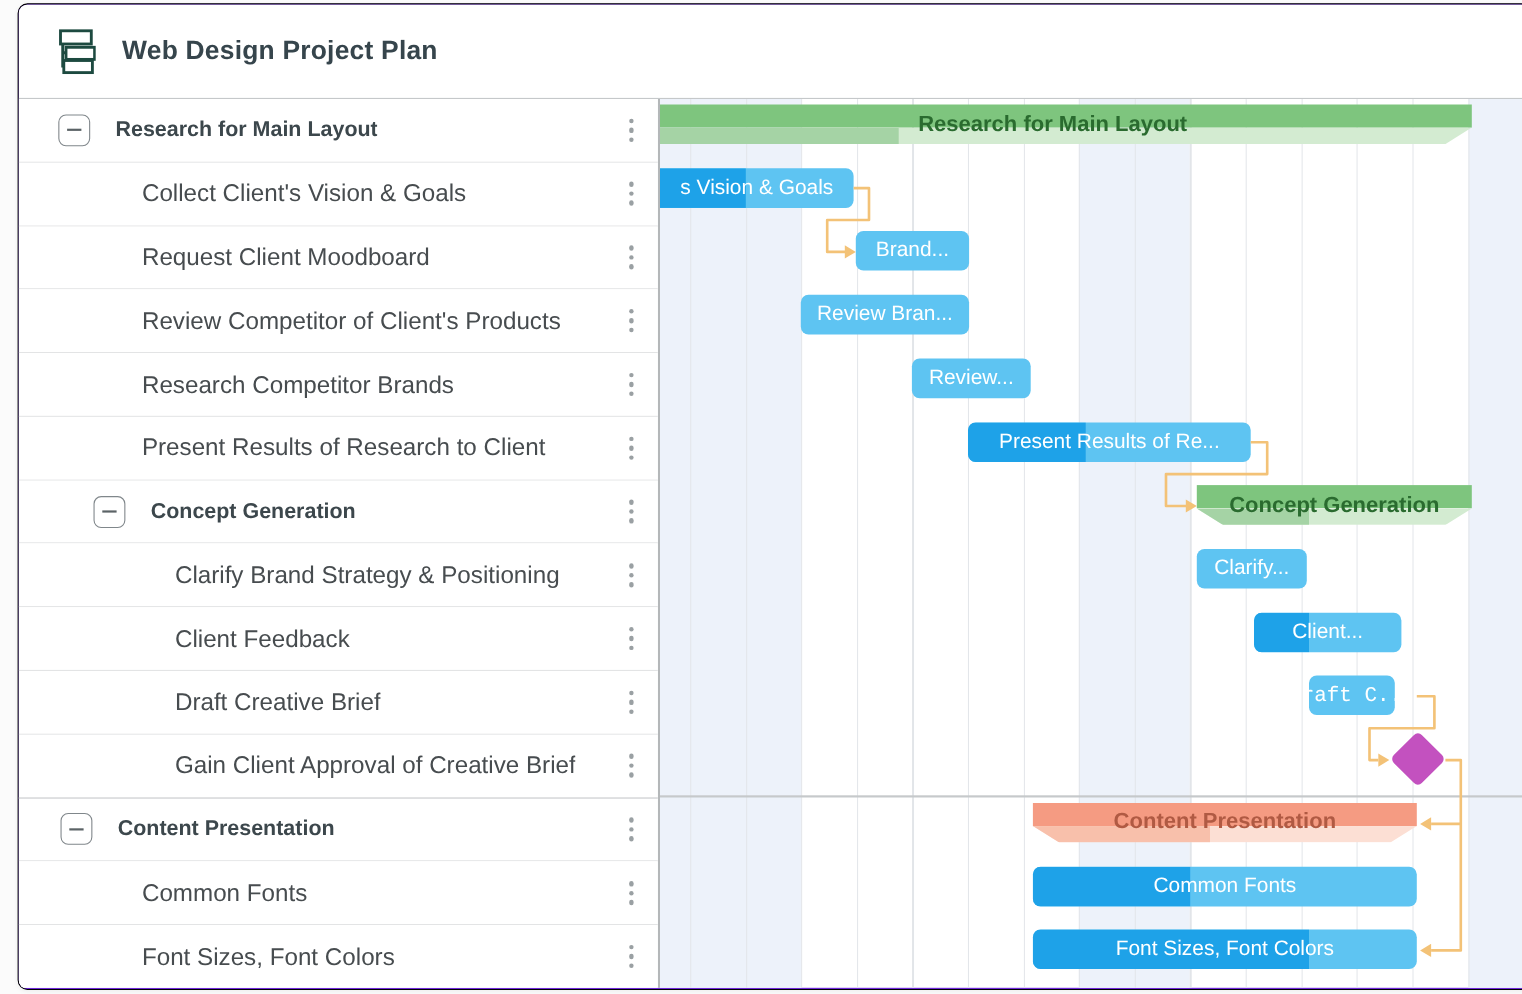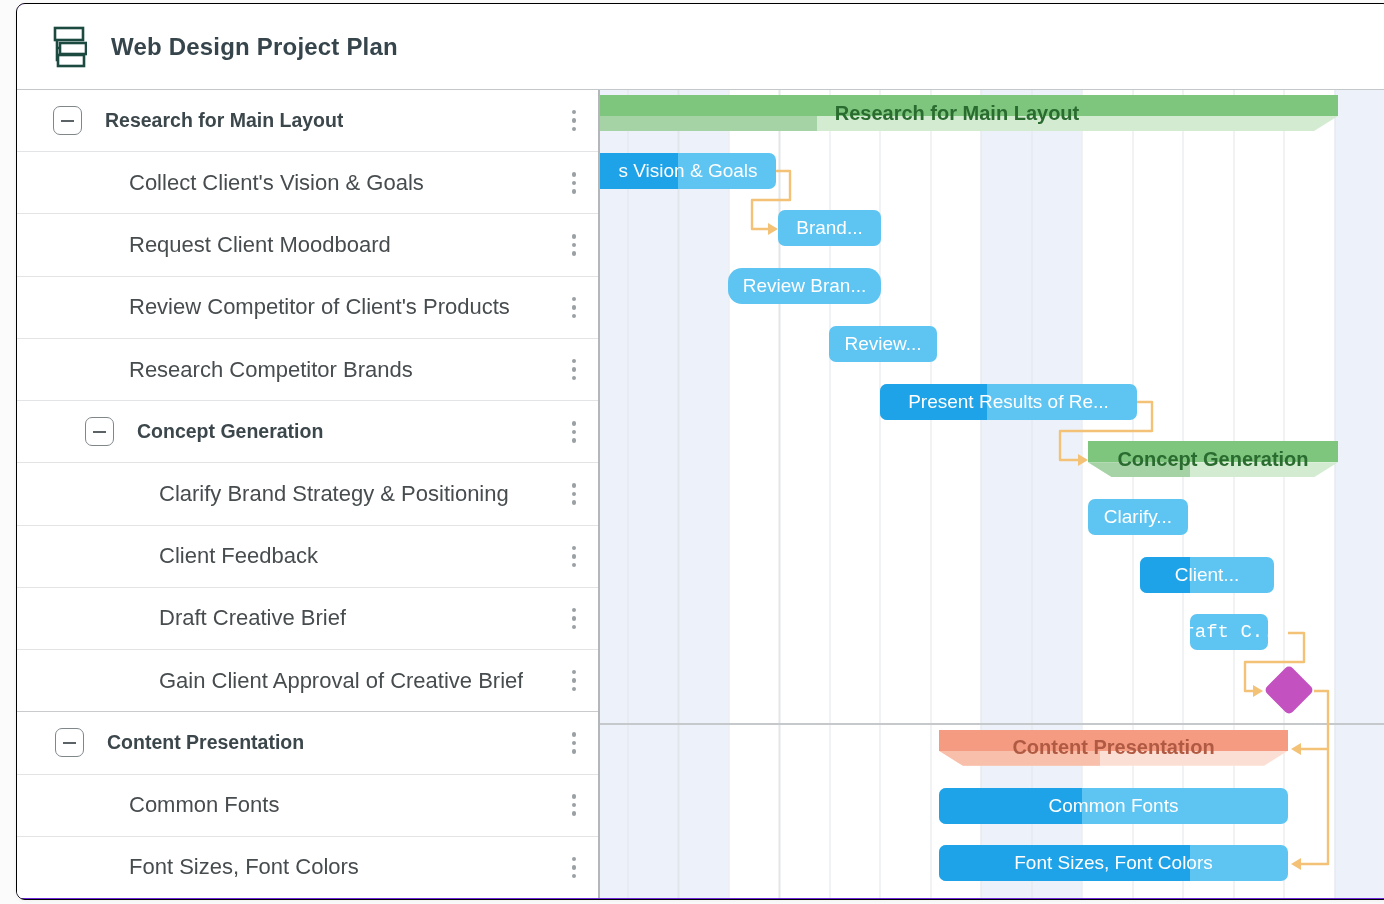--- a/index.html
+++ b/index.html
@@ -110,20 +110,29 @@
         </div>
         <div class="task-row" style="padding-left: 112px;">
           <div class="task-label">Research Competitor Brands</div>
           <div class="row-spacer"></div>
           <div class="dots">
             <i></i>
             <i></i>
             <i></i>
           </div>
         </div>
+        <div class="task-row" style="padding-left: 112px;">
+          <div class="task-label">Present Results of Research to Client</div>
+          <div class="row-spacer"></div>
+          <div class="dots">
+            <i></i>
+            <i></i>
+            <i></i>
+          </div>
+        </div>
         <div class="task-row summary" style="padding-left: 68px;">
           <div class="collapse-btn" style="margin-right: 23px;">
             <div class="minus"></div>
           </div>
           <div class="task-label">Concept Generation</div>
           <div class="row-spacer"></div>
           <div class="dots">
             <i></i>
             <i></i>
             <i></i>
@@ -205,21 +214,21 @@
           </div>
           <div class="bar-label" style="transform: translateX(-12px);">Research for Main Layout</div>
         </div>
         <div class="bar task clip-left" style="left: 0px; top: 62.7143px; width: 176px;">
           <div class="progress" style="width: 78px;"></div>
           <div class="bar-label">s Vision &amp; Goals</div>
         </div>
         <div class="bar task" style="left: 178px; top: 120.429px; width: 103px;">
           <div class="bar-label">Brand...</div>
         </div>
-        <div class="bar task" style="left: 128px; top: 178.143px; width: 153px; border-radius: 14px;">
+        <div class="bar task" style="left: 128px; top: 178.143px; width: 153px;">
           <div class="bar-label">Review Bran...</div>
         </div>
         <div class="bar task" style="left: 229px; top: 235.857px; width: 108px;">
           <div class="bar-label">Review...</div>
         </div>
         <div class="bar task" style="left: 280px; top: 293.571px; width: 257px;">
           <div class="progress" style="width: 107px;"></div>
           <div class="bar-label">Present Results of Re...</div>
         </div>
         <div class="bar summary green" style="left: 488px; top: 351.286px; width: 250px;">

